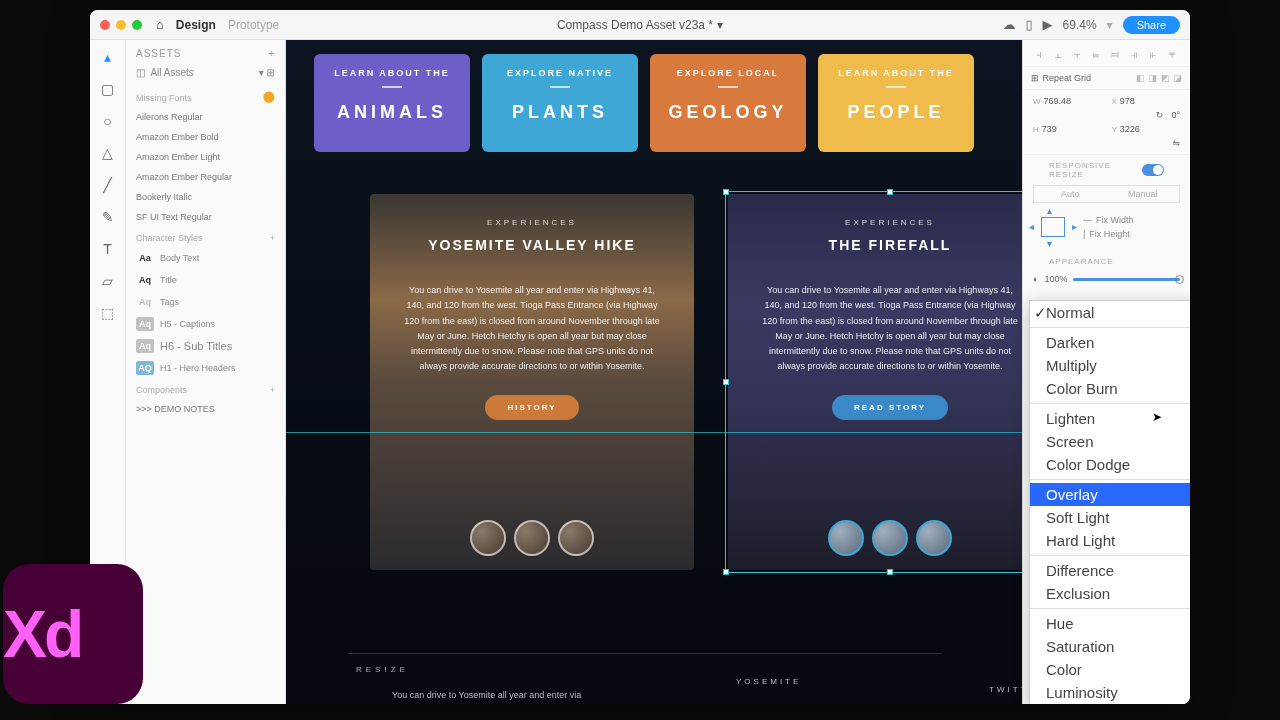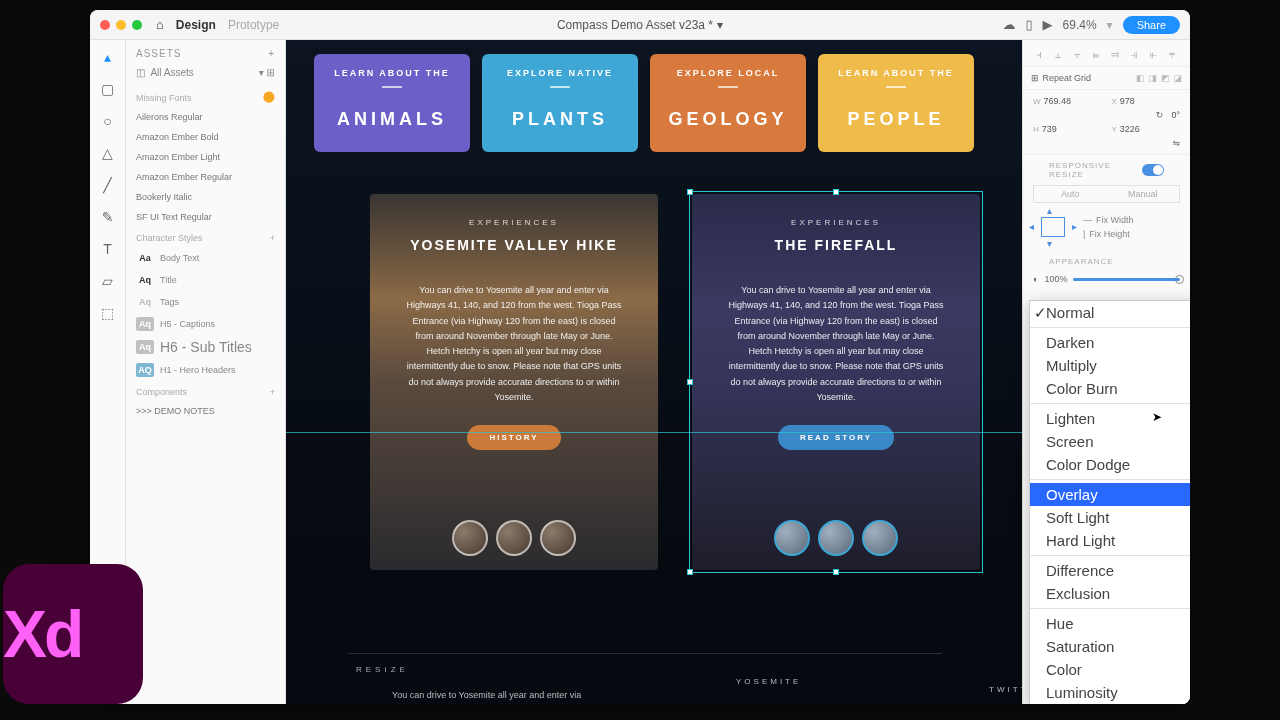--- a/index.html
+++ b/index.html
@@ -28,24 +28,24 @@
 .as-sec{padding:6px 10px 4px;color:#aaa;font-size:9px;display:flex;justify-content:space-between;align-items:flex-end}
 .warn{color:#f5a623;font-size:11px}
 .as-item{padding:5px 10px;font-size:9px;color:#777}
 .cs-item{display:flex;align-items:center;gap:6px;padding:4px 10px}
 .cs-sw{width:18px;height:14px;display:flex;align-items:center;justify-content:center;font-size:9px;font-weight:700;border-radius:2px}
 .canvas{flex:1;background:linear-gradient(180deg,#0b1420 0%,#060a10 80%);position:relative;overflow:hidden}
 .cards-top{position:absolute;top:14px;left:28px;display:flex;gap:12px}
 .card-t{width:156px;height:98px;border-radius:6px;padding:14px 10px 8px;text-align:center;color:#fff}
 .ct-sm{font-size:9px;letter-spacing:2px;font-weight:600}
 .ct-line{width:20px;height:2px;background:rgba(255,255,255,.7);margin:8px auto}
-.ct-big{font-size:18px;letter-spacing:4px;font-weight:700;margin-top:21px}
+.ct-big{font-size:18px;letter-spacing:4px;font-weight:700;margin-top:14px}
 .c1{background:#6c5fc7}.c2{background:#3fa7d6}.c3{background:#d87a3d}.c4{background:#efbb4a}
 .exp-cards{position:absolute;top:154px;left:84px;display:flex;gap:34px}
-.exp{width:288px;height:376px;border-radius:4px;padding:24px 26px 14px;text-align:center;color:#fff;position:relative}
+.exp{width:324px;height:376px;border-radius:4px;padding:24px 26px 14px;text-align:center;color:#fff;position:relative}
 .exp1{background:linear-gradient(180deg,#3a3632 0%,#8b6a47 28%,#5a4a3d 50%,#2a2a2e 100%)}
 .exp2{background:linear-gradient(180deg,#2a2a4a 0%,#3a3a62 30%,#35355a 50%,#1d1d2a 100%)}
 .exp-lbl{font-size:8px;letter-spacing:3px;color:rgba(255,255,255,.8)}
 .exp-ttl{font-size:14px;letter-spacing:2px;font-weight:700;margin-top:10px}
 .exp-body{font-size:9px;line-height:1.7;margin-top:30px;padding:0 8px;opacity:.9}
 .exp-btn{display:inline-block;margin-top:20px;padding:8px 22px;border-radius:18px;font-size:8px;letter-spacing:2px;font-weight:600}
 .btn1{background:#cc7a3a}.btn2{background:#3a88c5}
 .avatars{position:absolute;bottom:14px;left:50%;transform:translateX(-50%);display:flex;gap:8px}
 .av{width:36px;height:36px;border-radius:50%;border:2px solid rgba(255,255,255,.6);background:radial-gradient(circle at 30% 30%,#8a7a6a,#4a3a2f)}
 .av2{border-color:#3fa7d6;background:radial-gradient(circle at 30% 30%,#a0b0c0,#5a6a7a)}
@@ -165,21 +165,21 @@
           <div class="cs-item">
             <div class="cs-sw" style="color: rgb(187, 187, 187); background: transparent;">Aq</div>
             <span style="font-size: 9px; color: rgb(136, 136, 136);">Tags</span>
           </div>
           <div class="cs-item">
             <div class="cs-sw" style="color: rgb(255, 255, 255); background: rgb(192, 192, 192);">Aq</div>
             <span style="font-size: 9px; color: rgb(136, 136, 136);">H5 - Captions</span>
           </div>
           <div class="cs-item">
             <div class="cs-sw" style="color: rgb(255, 255, 255); background: rgb(192, 192, 192);">Aq</div>
-            <span style="font-size: 14px; color: rgb(136, 136, 136);">H6 - Sub Titles</span>
+            <span style="font-size: 11px; color: rgb(136, 136, 136);">H6 - Sub Titles</span>
           </div>
           <div class="cs-item">
             <div class="cs-sw" style="color: rgb(255, 255, 255); background: rgb(127, 184, 212);">AQ</div>
             <span style="font-size: 9px; color: rgb(136, 136, 136);">H1 - Hero Headers</span>
           </div>
         </div>
    <div class="as-sec">
           <span>Components</span>
           <span>+</span>
         </div>

